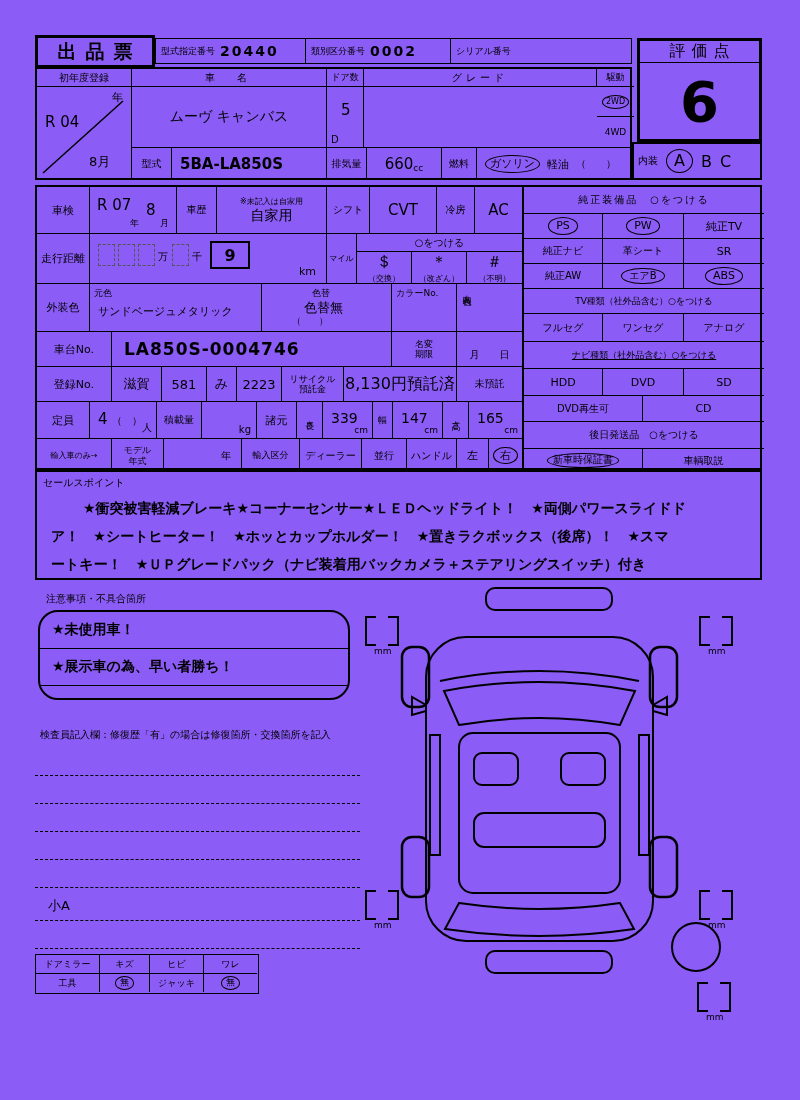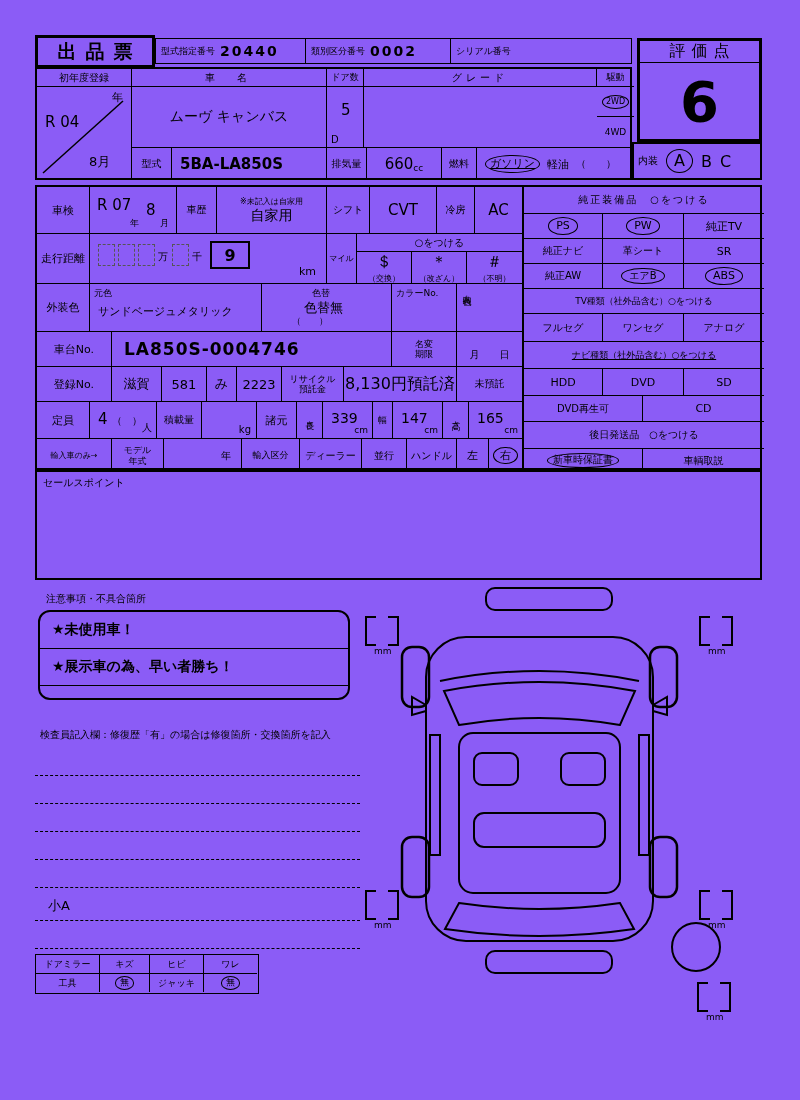--- a/index.html
+++ b/index.html
@@ -95,21 +95,21 @@
 
     <div class="in cc f10 br bt" style="left:95px;top:78px;width:40px;height:33px;">型式</div>
     <div class="in f15 bold br bt" style="left:135px;top:78px;width:155px;height:33px;display:flex;align-items:center;padding-left:8px;">5BA-LA850S</div>
     <div class="in cc f10 br bt" style="left:290px;top:78px;width:40px;height:33px;">排気量</div>
     <div class="in br bt" style="left:330px;top:78px;width:75px;height:33px;display:flex;align-items:center;justify-content:center;">
       <span class="f15">660</span>
       <span class="f9" style="margin-top:8px;">cc</span>
     </div>
     <div class="in cc f10 br bt" style="left:405px;top:78px;width:35px;height:33px;">燃料</div>
     <div class="in bt" style="left:440px;top:78px;width:157px;height:33px;display:flex;align-items:center;gap:7px;padding-left:8px;">
-      <span class="circ f11" style="padding:1px 4px;text-decoration:underline;">ガソリン</span>
+      <span class="circ f11" style="padding:1px 4px;">ガソリン</span>
       <span class="f11">軽油</span>
       <span class="f10">（　　）</span>
     </div>
   </div>
 
   <div class="abs b2" style="left:35px;top:185px;width:727px;height:285px;">
 
     <div class="in cc f11 br bb" style="left:0;top:0;width:53px;height:47px;">車検</div>
     <div class="in br bb" style="left:53px;top:0;width:87px;height:47px;">
       <span class="in f15" style="left:7px;top:9px;">R 07</span>
@@ -266,24 +266,29 @@
     <div class="in cc f11 bb" style="left:606px;top:209px;width:121px;height:26px;">CD</div>
     <div class="in cc f10 bb" style="left:487px;top:235px;width:240px;height:27px;">後日発送品　○をつける</div>
     <div class="in cc br" style="left:487px;top:262px;width:119px;height:23px;">
       <span class="circ f10" style="padding:0 5px;">新車時保証書</span>
     </div>
     <div class="in cc f10" style="left:606px;top:262px;width:121px;height:23px;">車輌取説</div>
   </div>
 
   <div class="abs b2" style="left:35px;top:470px;width:727px;height:110px;">
     <span class="in f10" style="left:6px;top:4px;">セールスポイント</span>
+    <div class="in" style="left:14px;top:22px;width:700px;">
+      <div class="salesline" style="text-indent:32px;">★衝突被害軽減ブレーキ★コーナーセンサー★ＬＥＤヘッドライト！　★両側パワースライドド</div>
+      <div class="salesline">ア！　★シートヒーター！　★ホッとカップホルダー！　★置きラクボックス（後席）！　★スマ</div>
+      <div class="salesline">ートキー！　★ＵＰグレードパック（ナビ装着用バックカメラ＋ステアリングスイッチ）付き</div>
+    </div>
   </div>
 
   <span class="abs f10" style="left:46px;top:592px;">注意事項・不具合箇所</span>
-  <div class="abs" style="left:38px;top:610px;width:312px;height:90px;border:2px solid #000;border-radius:12px;overflow:hidden;">
+  <div class="abs" style="left:38px;top:610px;width:312px;height:90px;border:2px solid #000;border-radius:20px;overflow:hidden;">
     <div style="height:37px;border-bottom:1.5px solid #000;display:flex;align-items:center;padding-left:12px;">
       <span class="f14 bold">★未使用車！</span>
     </div>
     <div style="height:37px;border-bottom:1.5px solid #000;display:flex;align-items:center;padding-left:12px;">
       <span class="f14 bold">★展示車の為、早い者勝ち！</span>
     </div>
   </div>
 
   <span class="abs f10" style="left:40px;top:728px;">検査員記入欄：修復歴「有」の場合は修復箇所・交換箇所を記入</span>
 

